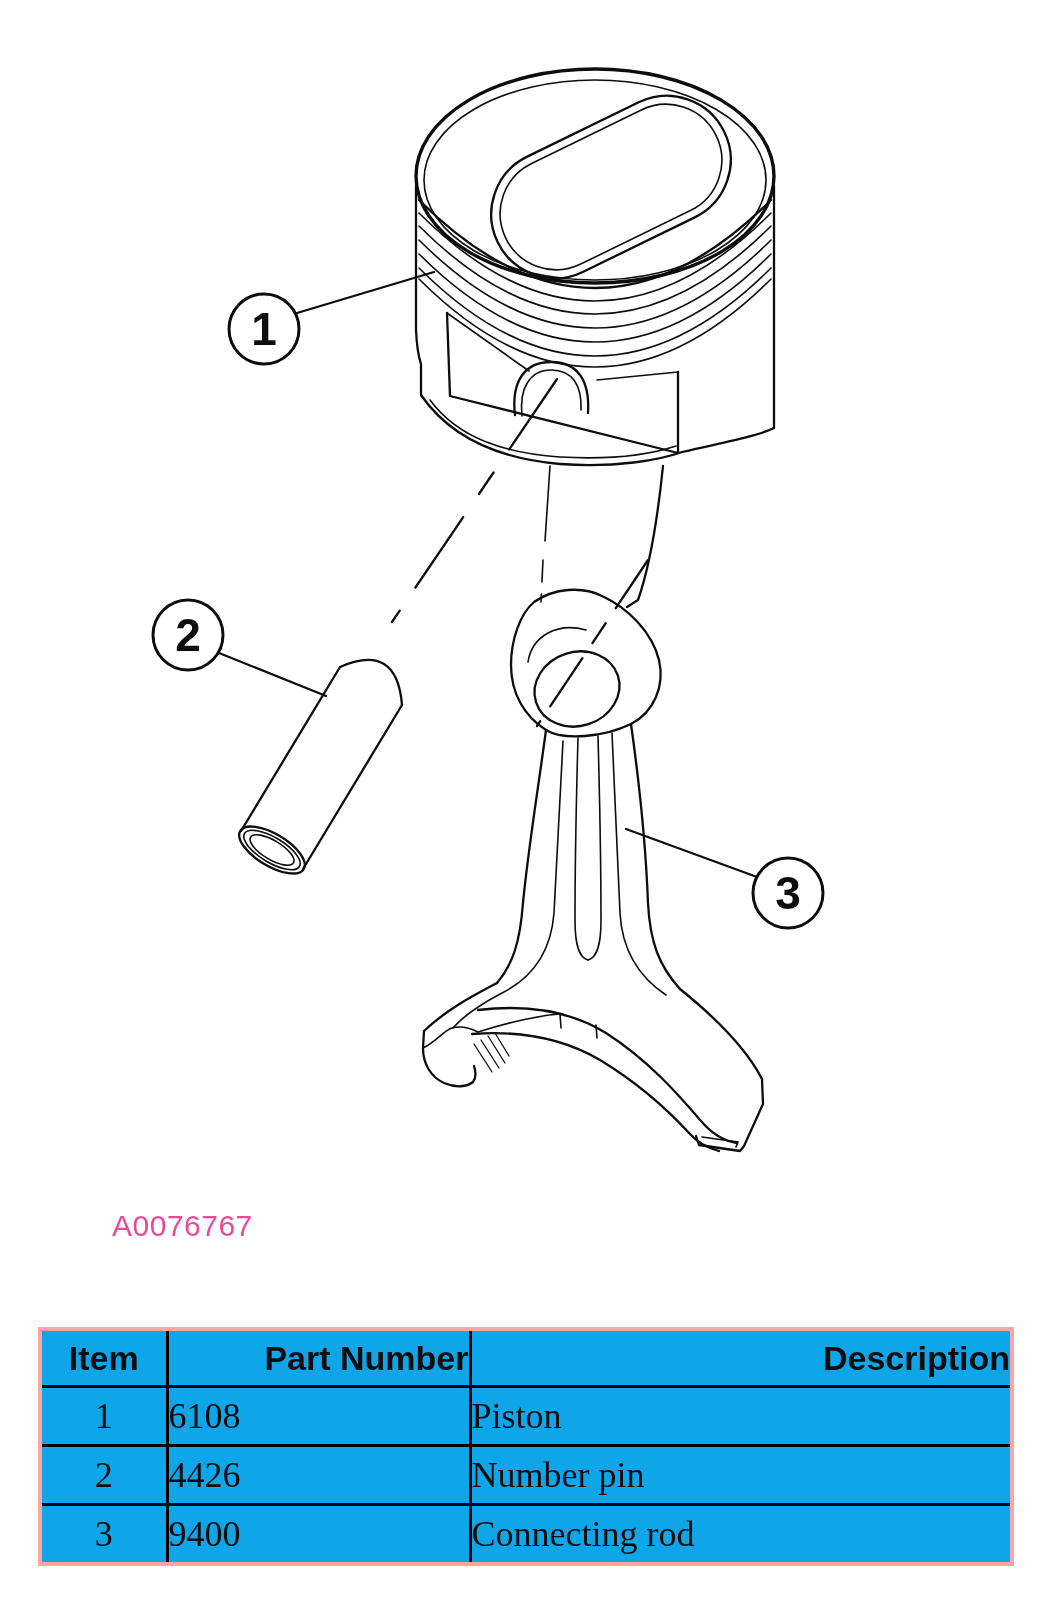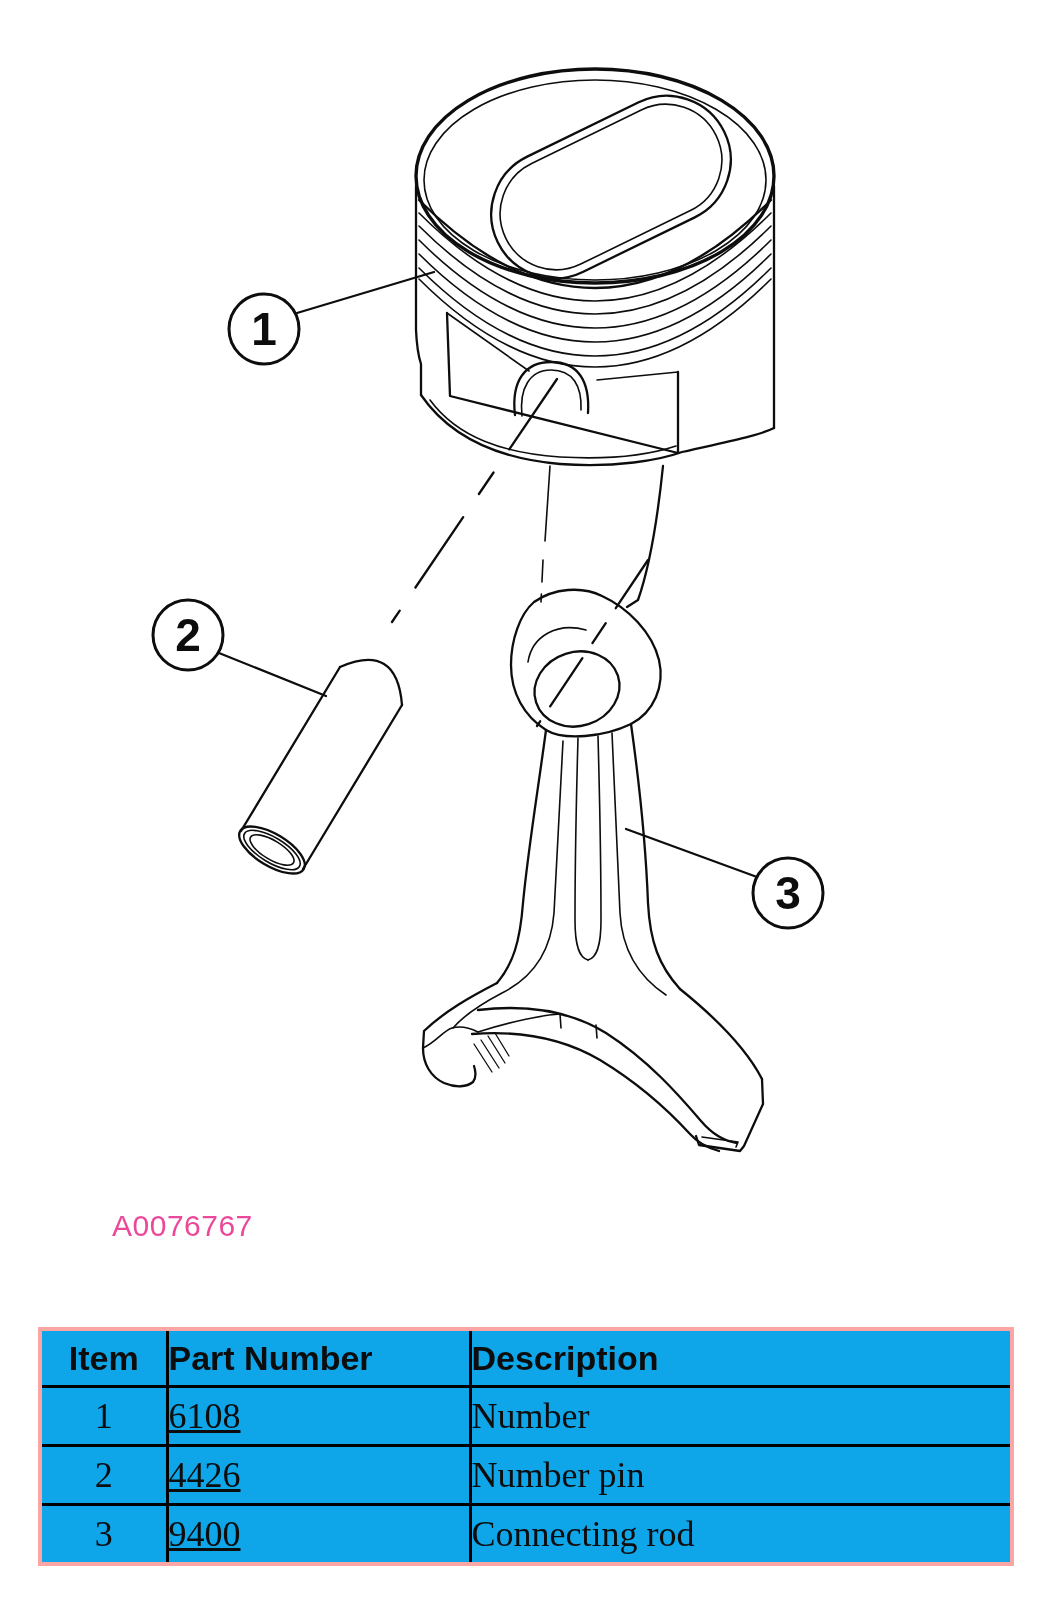--- a/index.html
+++ b/index.html
@@ -31,29 +31,29 @@
   table.parts-table{
     position:absolute;left:38px;top:1295px;
     border-collapse:collapse;background:#0ea5e9;
     border:4px solid #fca5a5;table-layout:fixed;margin-top:32px;
   }
   table.parts-table th, table.parts-table td{
     border:3px solid #000000;padding:0;overflow:hidden;white-space:nowrap;
   }
   table.parts-table th{
     height:54px;font:700 34px "Liberation Sans",sans-serif;
-    text-align:left;vertical-align:middle;
+    text-align:right;vertical-align:middle;
   }
   table.parts-table td{
     height:56px;font:400 36px "Liberation Serif",serif;
     vertical-align:middle;
   }
   .col-item{text-align:center !important;}
   th.col-part{padding-left:24px;}
-  td.col-part{padding-left:15px;text-decoration:underline;}
+  td.col-part{padding-left:15px;}
   th.col-desc, td.col-desc{padding-left:12px;}
 </style>
 </head>
 <body>
 
 <svg class="diagram" width="1049" height="1620" viewBox="0 0 1049 1620" xmlns="http://www.w3.org/2000/svg">
 
   <g>
 
     <ellipse class="s3" cx="595" cy="176" rx="179" ry="107"></ellipse>
@@ -169,21 +169,21 @@
     <tr>
       <th class="col-item">Item</th>
       <th class="col-part">Part Number</th>
       <th class="col-desc">Description</th>
     </tr>
   </thead>
   <tbody>
     <tr>
       <td class="col-item">1</td>
       <td class="col-part">6108</td>
-      <td class="col-desc">Number</td>
+      <td class="col-desc">Piston</td>
     </tr>
     <tr>
       <td class="col-item">2</td>
       <td class="col-part">4426</td>
       <td class="col-desc">Number pin</td>
     </tr>
     <tr>
       <td class="col-item">3</td>
       <td class="col-part">9400</td>
       <td class="col-desc">Connecting rod</td>

